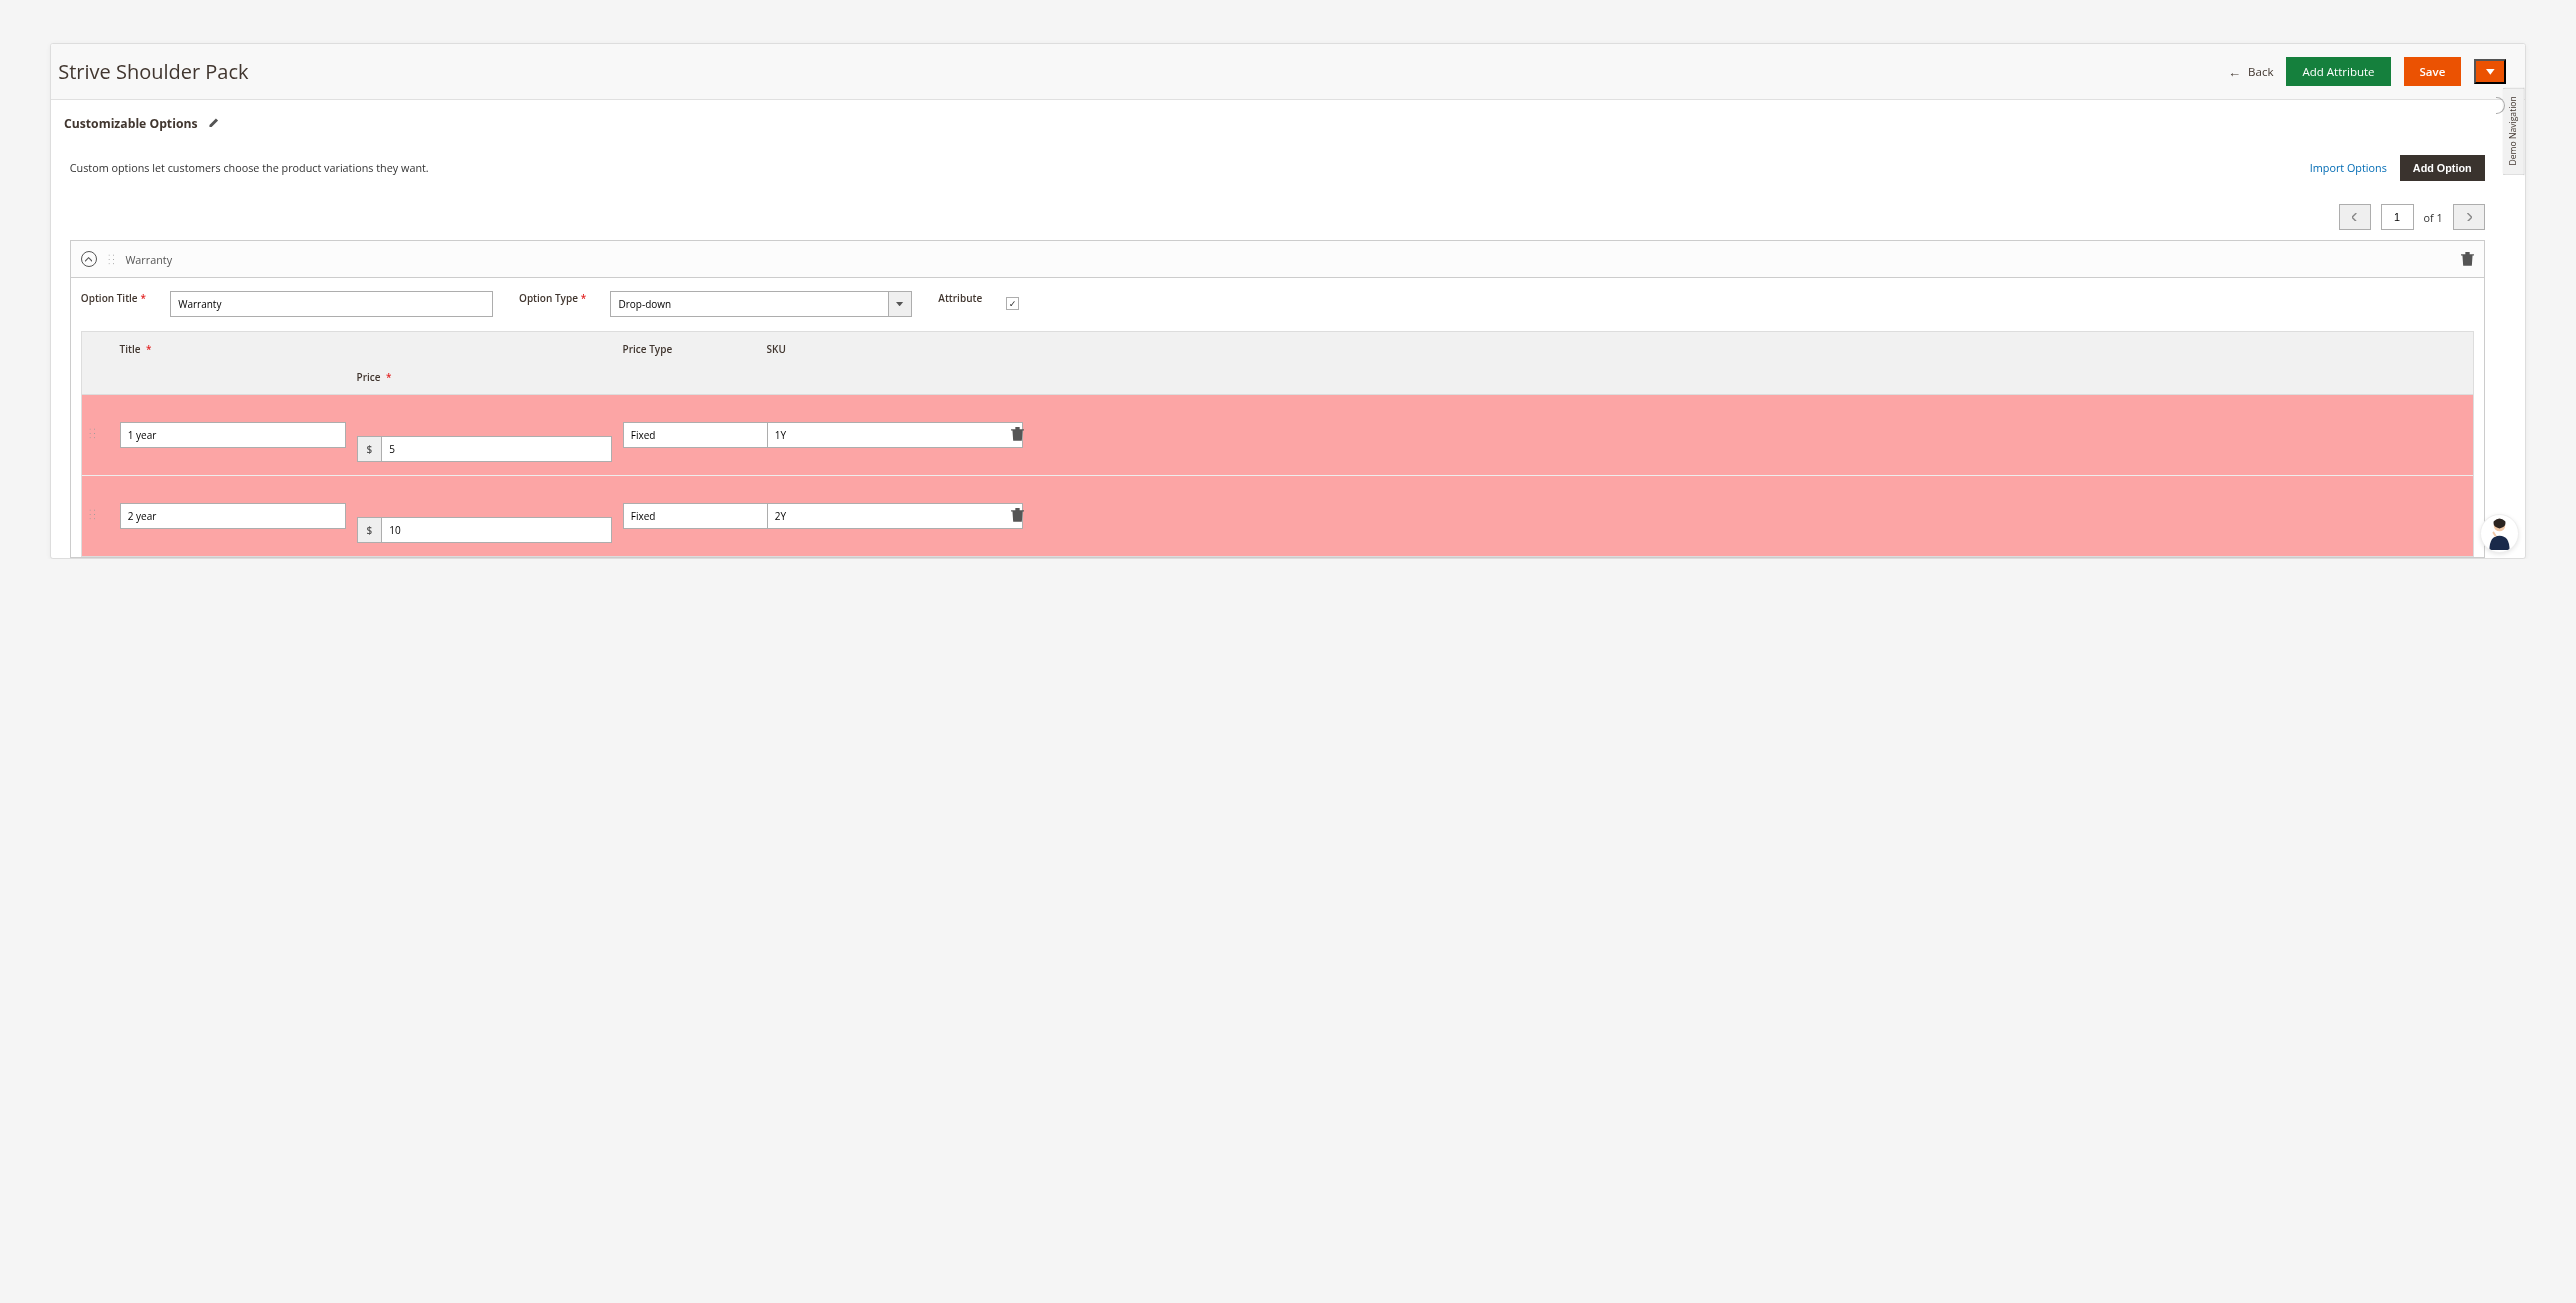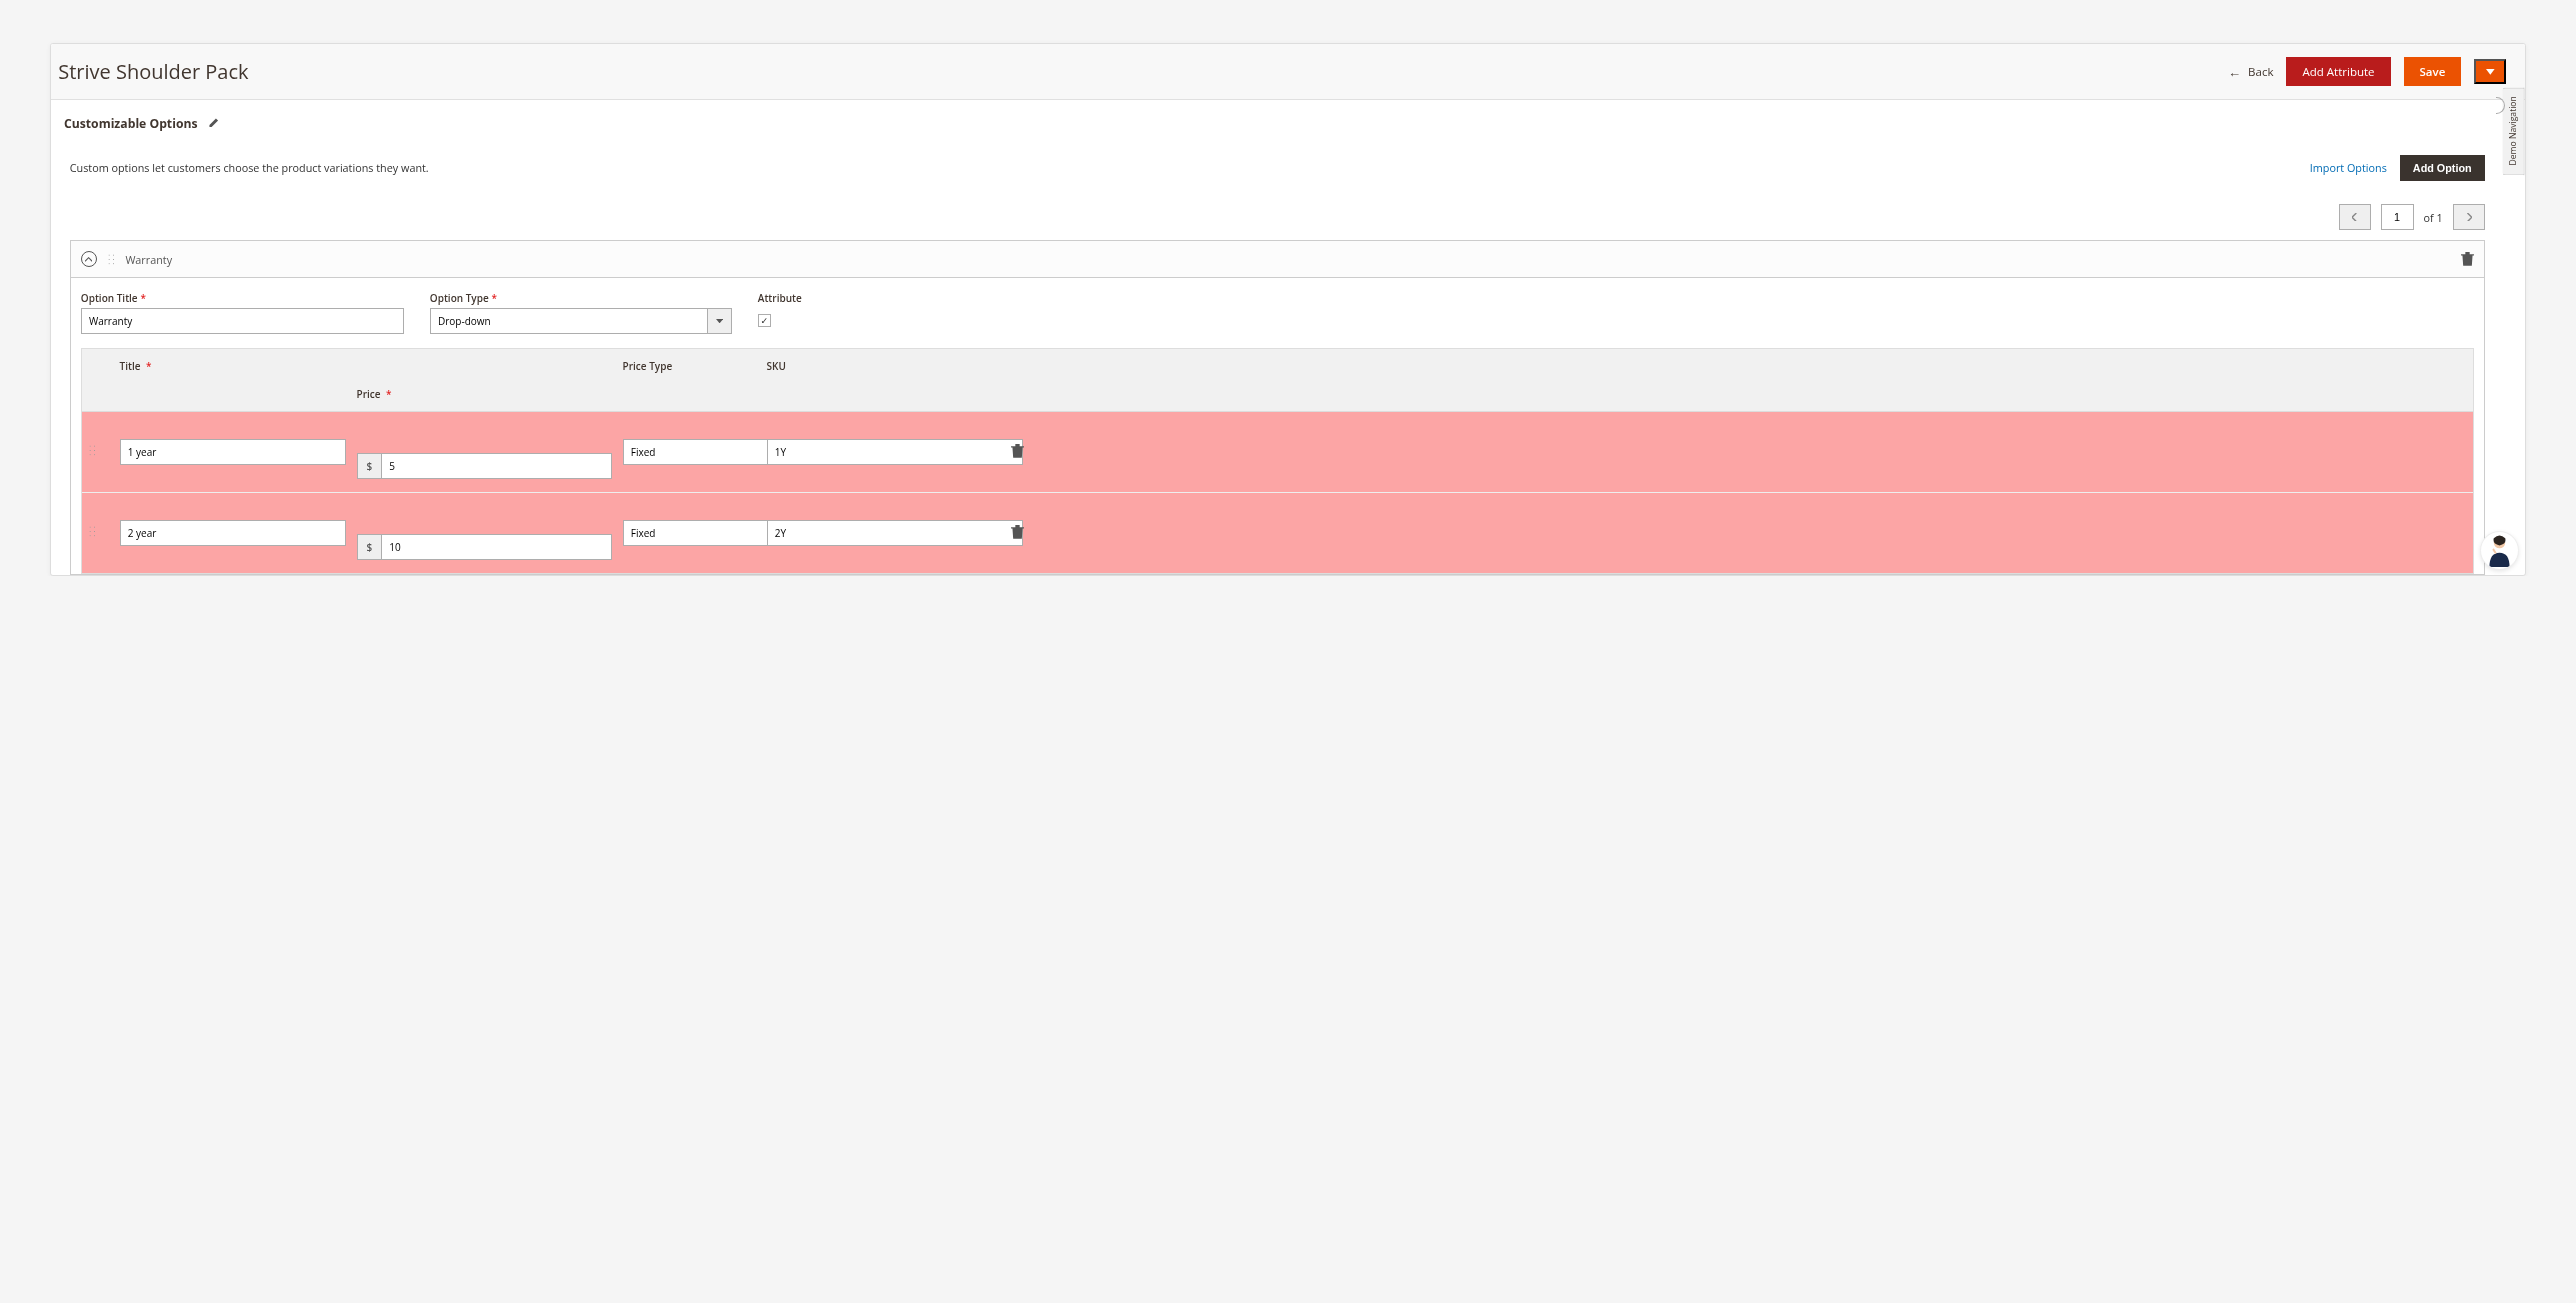--- a/index.html
+++ b/index.html
@@ -53,21 +53,21 @@
   display: inline-flex;
   align-items: center;
   justify-content: center;
   padding: 7.2px 16px;
   font-size: 11.5px;
   border: none;
   cursor: pointer;
   font-family: inherit;
 }
 .btn-dark {
-  background: #b91c1c;
+  background: #15803d;
   color: #fff;
 }
 .btn-orange {
   background: #eb5202;
   color: #fff;
   font-weight: 600;
 }
 .btn-orange-drop {
   background: #eb5202;
   color: #fff;
@@ -200,21 +200,21 @@
   cursor: pointer;
 }
 .option-body {
   padding: 13px 10px 0 10px;
 }
 .field-row {
   display: flex;
   gap: 26px;
   padding-bottom: 14.4px;
 }
-.field-group { display: flex; flex-direction: column; gap: 3px; }
+.field-group { display: flex; flex-direction: row; gap: 24px; }
 .field-label {
   font-size: 10px;
   font-weight: 600;
   color: #41362f;
 }
 .req { color: #e22626; margin-left: 2.9px; }
 .text-input {
   height: 26px;
   border: 0.7px solid #adadad;
   padding: 0 7.2px;

